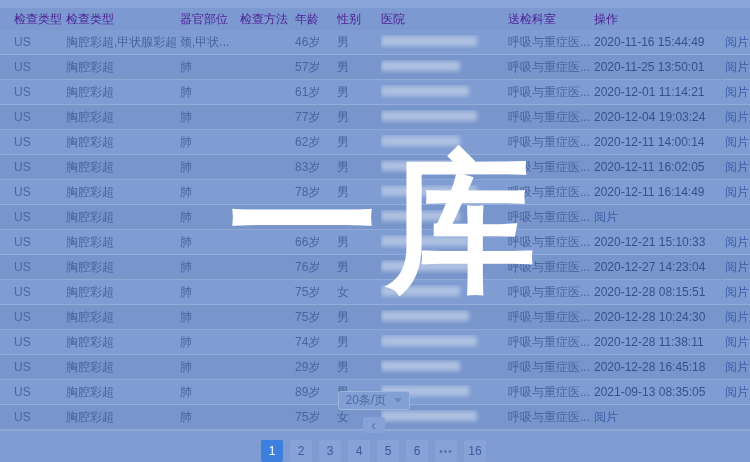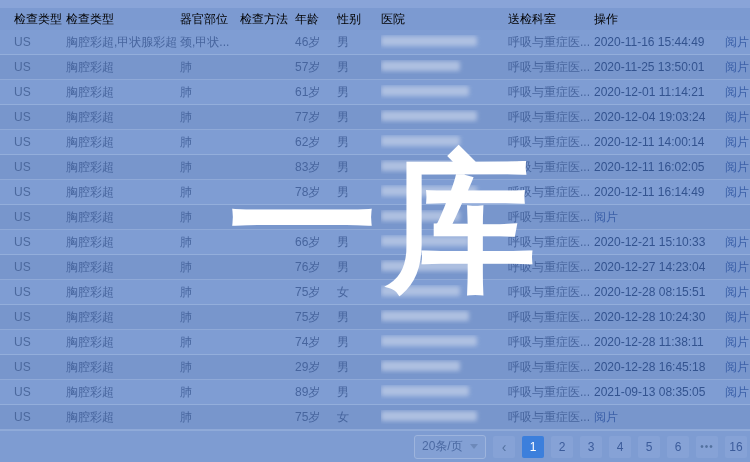--- a/index.html
+++ b/index.html
@@ -7,21 +7,21 @@
     position:relative;width:750px;height:462px;overflow:hidden;
     background:#7b99d0;font-family:"Liberation Sans", sans-serif;
     -webkit-font-smoothing:antialiased;
   }
   .top-strip{height:8px;background:#89a4d8;}
   .grid-row{
     display:grid;box-sizing:border-box;
     grid-template-columns:52px 114px 60px 55px 42px 44px 127px 86px 131px 46px;
     padding-left:14px;align-items:center;
   }
-  .thead{height:22px;background:#7c9ad1;color:#000000;font-size:12px;}
+  .thead{height:22px;background:#7c9ad1;color:#4c1d95;font-size:12px;}
   .thead .cell{white-space:nowrap;overflow:hidden;display:flex;align-items:center;gap:3px;}
   .tbody{}
   .body-row{height:25px;background:#7f9dd3;border-bottom:1px solid rgba(186,205,236,0.35);
     font-size:12px;color:#47659e;}
   .body-row:nth-child(even){background:#7896cc;}
   .cell{white-space:nowrap;overflow:hidden;text-overflow:clip;}
   .c-time{color:#33538f;}
   .c-type{color:#4b689d;}
   .action-link{color:#3a5fa8;text-decoration:none;cursor:pointer;}
   .blur-block{display:inline-block;height:10px;border-radius:2px;background:#b7c7e4;
@@ -38,21 +38,21 @@
   
   .watermark{
     position:absolute;left:228px;top:148px;z-index:5;
     font-size:150px;line-height:1;font-weight:700;color:#ffffff;
     letter-spacing:8px;white-space:nowrap;pointer-events:none;
   }
   
   .pager{
     position:absolute;left:0;right:0;bottom:0;height:32px;background:#7e9cd2;
     display:flex;align-items:center;justify-content:flex-end;gap:7px;
-    padding-right:3px;box-sizing:border-box;border-top:1px solid rgba(186,205,236,0.3);
+    padding-right:3px;box-sizing:border-box;border-top:1px solid rgba(186,205,236,0.3);flex-direction:column;
   }
   .page-size-select{
     width:72px;height:24px;box-sizing:border-box;border:1px solid #9db4dd;border-radius:3px;
     background:#83a0d4;color:#4c6aa3;font-size:12px;
     display:flex;align-items:center;justify-content:space-between;padding:0 7px;cursor:pointer;
   }
   .select-caret{width:0;height:0;border-left:4px solid transparent;border-right:4px solid transparent;
     border-top:5px solid #6d89ba;}
   .pager-btn{
     min-width:22px;height:22px;box-sizing:border-box;border-radius:2px;background:#86a2d6;

